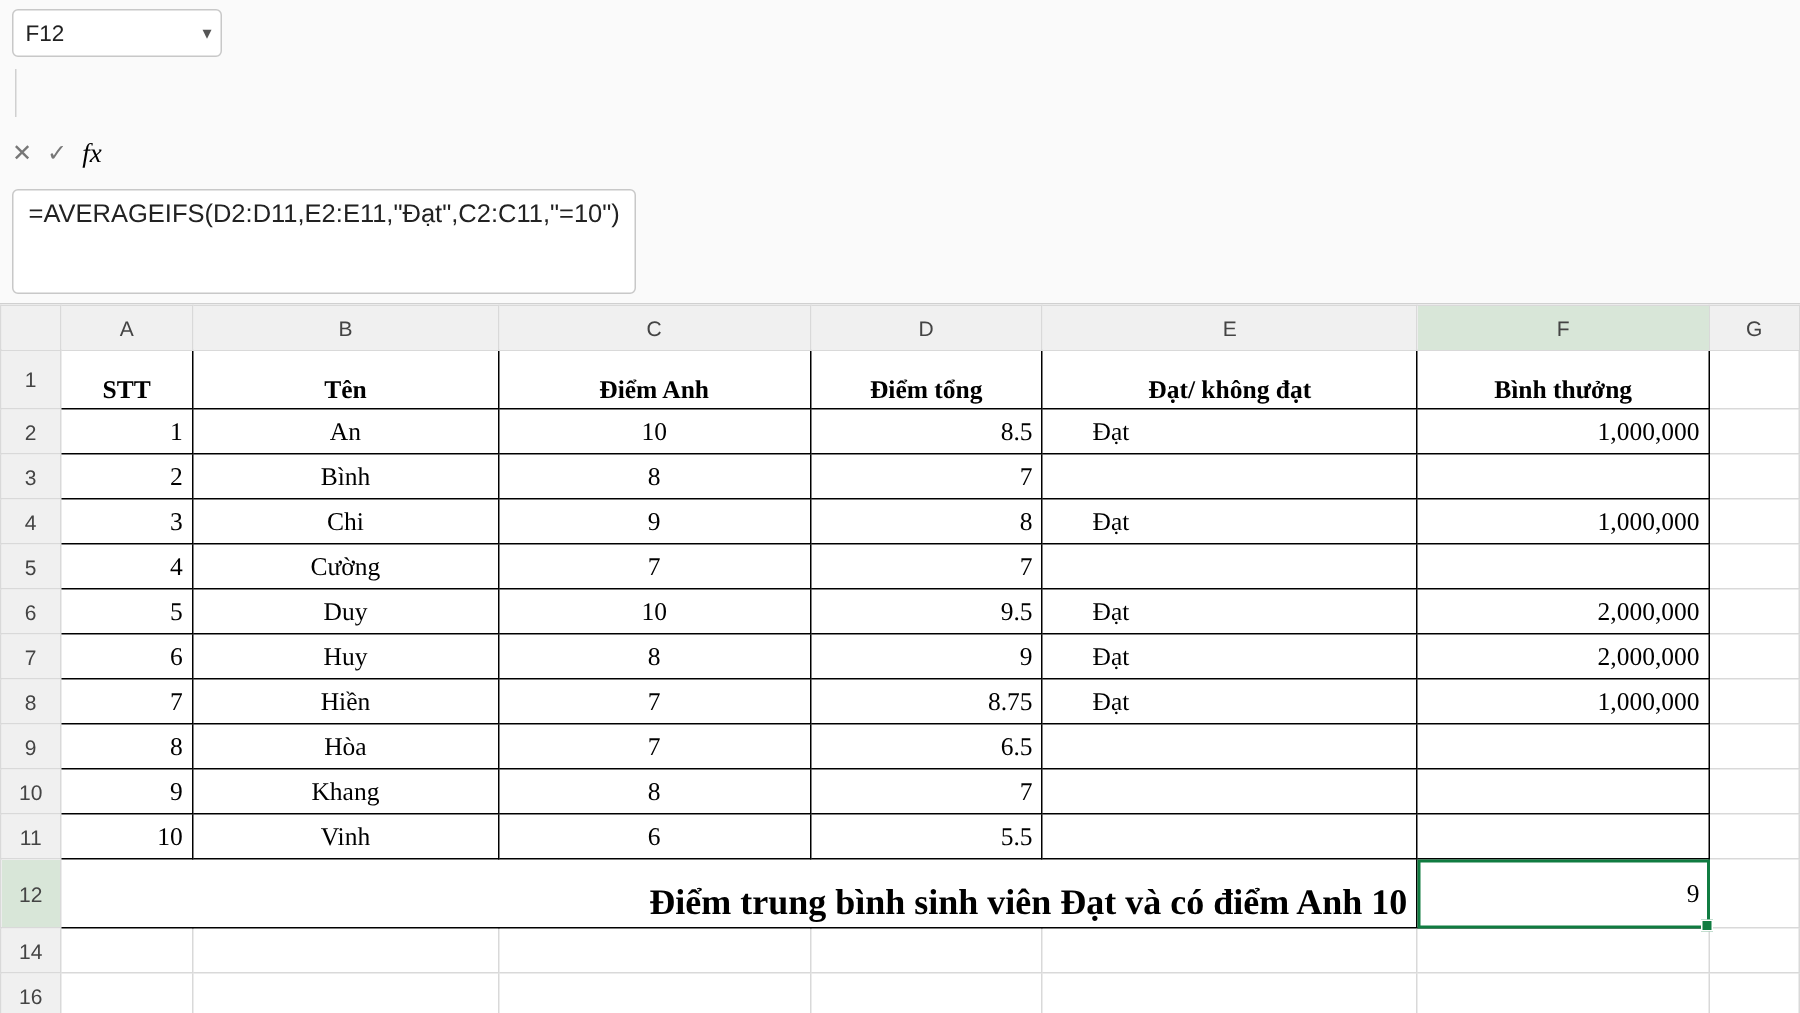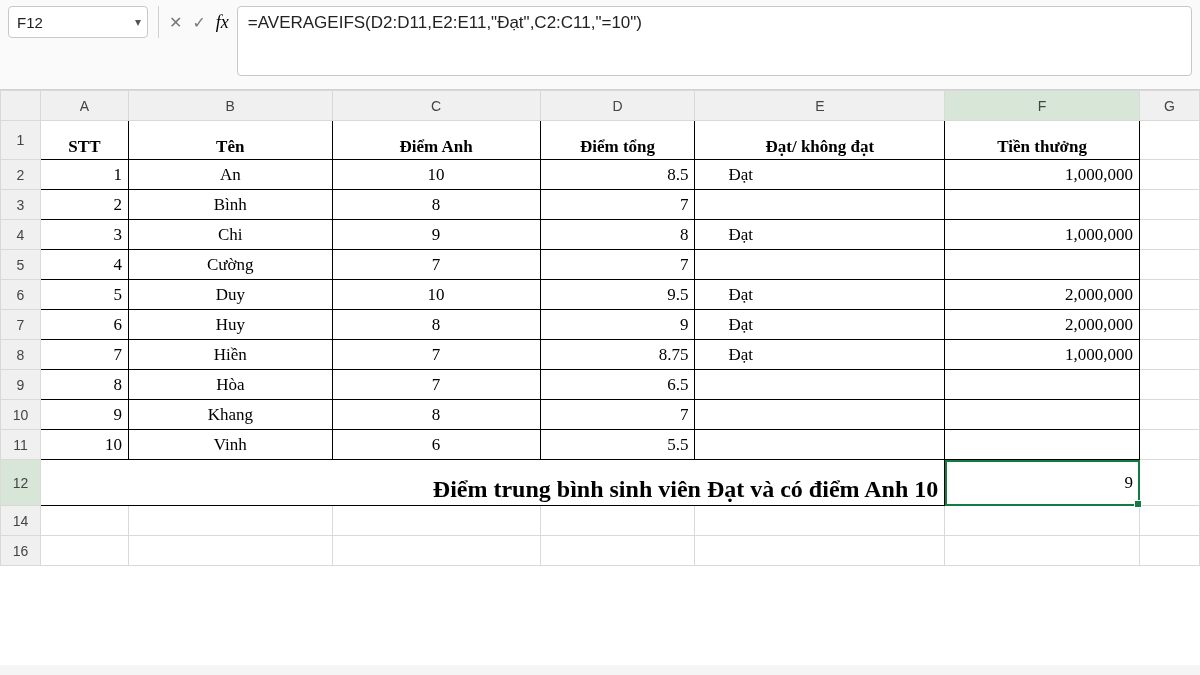--- a/index.html
+++ b/index.html
@@ -11,20 +11,21 @@
     overflow: hidden;
   }
   .formula-bar-row {
     display: flex;
     align-items: flex-start;
     background: #fafafa;
     border-bottom: 1px solid #d0d0d0;
     padding: 6px 8px 6px 8px;
     gap: 8px;
     min-height: 90px;
+    flex-direction: column;
   }
   .name-box {
     width: 140px;
     height: 32px;
     background: #fff;
     border: 1px solid #c8c8c8;
     border-radius: 4px;
     display: flex;
     align-items: center;
     padding: 0 8px;
@@ -176,21 +177,21 @@
           <td class="data-border">
             <div class="cell c-center bold">Điểm Anh</div>
           </td>
           <td class="data-border">
             <div class="cell c-center bold">Điểm tổng</div>
           </td>
           <td class="data-border">
             <div class="cell c-center bold">Đạt/ không đạt</div>
           </td>
           <td class="data-border">
-            <div class="cell c-center bold">Tiền thưởng</div>
+            <div class="cell c-center bold">Bình thưởng</div>
           </td>
           <td class="">
             <div class="cell c-center bold"></div>
           </td>
         </tr>
         <tr>
           <th class="rowhdr">2</th>
           <td class="data-border">
             <div class="cell c-right">1</div>
           </td>

